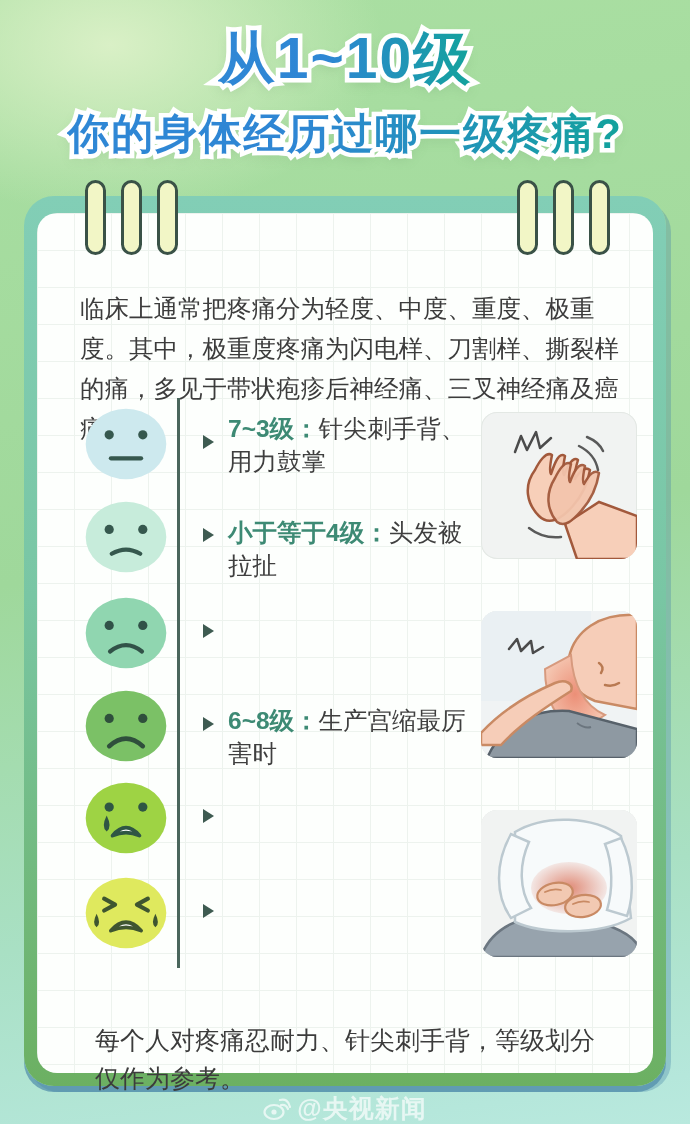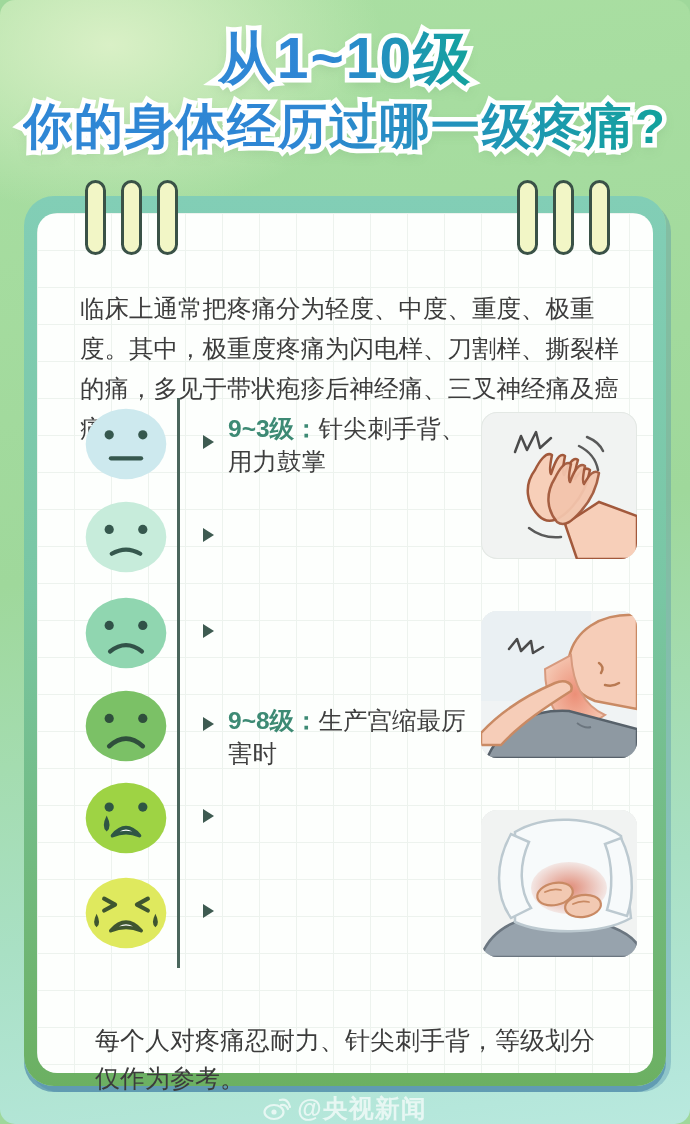--- a/index.html
+++ b/index.html
@@ -2,39 +2,38 @@
 <html><head>
 <meta charset="utf-8">
 <style>
   html,body{margin:0;padding:0;background:#9fd89b;}
   .stage{
     position:relative;width:690px;height:1124px;overflow:hidden;
     font-family:"Liberation Sans","DejaVu Sans",sans-serif;
     background:
       radial-gradient(ellipse 420px 260px at 16% 4%, #d9f0c6 0%, rgba(217,240,198,0) 65%),
       linear-gradient(172deg,#aadfa2 0%,#9fd89b 48%,#a9e0c4 78%,#b5e7db 96%,#b9e9de 100%);
-    border-radius: 15px;
   }
   
   .title-wrap{position:absolute;top:26px;left:0;width:690px;text-align:center;z-index:5;}
   .outline-text{position:relative;display:inline-block;font-weight:900;line-height:1.15;letter-spacing:2px;}
   .outline-text::before{
     content:attr(data-text);position:absolute;left:0;top:0;width:100%;
     color:#ffffff;-webkit-text-stroke:9px #ffffff;z-index:0;
     text-shadow:0 5px 12px rgba(96,150,96,.35);
   }
   .outline-text .grad{position:relative;z-index:1;color:#2f87d5;}
   @supports ((-webkit-background-clip:text)){
     .outline-text .grad{
       background:linear-gradient(90deg,#2f87d5 0%,#2e86d4 42%,#13a29c 100%);
       -webkit-background-clip:text;background-clip:text;color:transparent;
     }
   }
   .t1{font-size:57px;}
-  .t2{font-size:49px;margin-top:6px;}
+  .t2{font-size:42px;margin-top:18px;}
   
   .card{
     position:absolute;left:24px;top:196px;width:642px;height:890px;border-radius:30px;
     background:linear-gradient(180deg,#82ceb6 0%,#79c6a4 45%,#6cb062 100%);
     box-shadow:0 6px 0 rgba(72,134,168,.65), 5px 6px 0 rgba(72,134,168,.35);
   }
   .card-inner{
     position:absolute;left:13px;top:17px;right:13px;bottom:13px;border-radius:20px;
     background-color:#fdfffd;
     background-image:linear-gradient(#edf3ee 1px,transparent 1px),
@@ -149,24 +148,27 @@
   </svg>
 
   <div class="arrow" style="top:435px"></div>
   <div class="arrow" style="top:528px"></div>
   <div class="arrow" style="top:624px"></div>
   <div class="arrow" style="top:717px"></div>
   <div class="arrow" style="top:809px"></div>
   <div class="arrow" style="top:904px"></div>
 
   <div class="ltext" style="top:412px">
-    <span></span><span class="lvl">9~3级：</span><span>针尖刺手背、用力鼓掌</span>
+    <span></span><span class="lvl">7~3级：</span><span>针尖刺手背、用力鼓掌</span>
+  </div>
+  <div class="ltext" style="top:516px">
+    <span></span><span class="lvl">小于等于4级：</span><span>头发被拉扯</span>
   </div>
   <div class="ltext" style="top:704px">
-    <span></span><span class="lvl">9~8级：</span><span>生产宫缩最厉害时</span>
+    <span></span><span class="lvl">6~8级：</span><span>生产宫缩最厉害时</span>
   </div>
 
   <div class="illus" style="top:412px">
     <svg width="156" height="147" viewBox="0 0 156 147">
       <path d="M34,40 L40,24 L46,38 L55,20 L59,36 L70,26" stroke="#4b4b4b" stroke-width="2.5" fill="none" stroke-linecap="round" stroke-linejoin="round"></path>
       <path d="M98,34 q16,8 19,24" stroke="#5a5a5a" stroke-width="2.5" fill="none" stroke-linecap="round"></path>
       <path d="M106,25 q12,5 16,14" stroke="#5a5a5a" stroke-width="2.5" fill="none" stroke-linecap="round"></path>
       <path d="M48,116 q14,11 32,9" stroke="#5a5a5a" stroke-width="2.5" fill="none" stroke-linecap="round"></path>
       <path d="M96,147 L84,112 L118,90 L156,104 L156,147 Z" fill="#f7cfb9" stroke="#a2593c" stroke-width="2.5"></path>
       <path d="M58,104 C46,92 42,74 54,58 C58,50 65,39 71,43 C69,53 68,60 70,62 C74,50 78,40 84,44 C82,54 81,61 83,63 C87,53 92,44 97,48 C94,58 93,65 94,67 C99,59 104,54 109,58 C107,70 101,84 91,95 C80,107 68,114 58,104 Z" fill="#f7cfb9" stroke="#a2593c" stroke-width="2.5" stroke-linejoin="round"></path>

